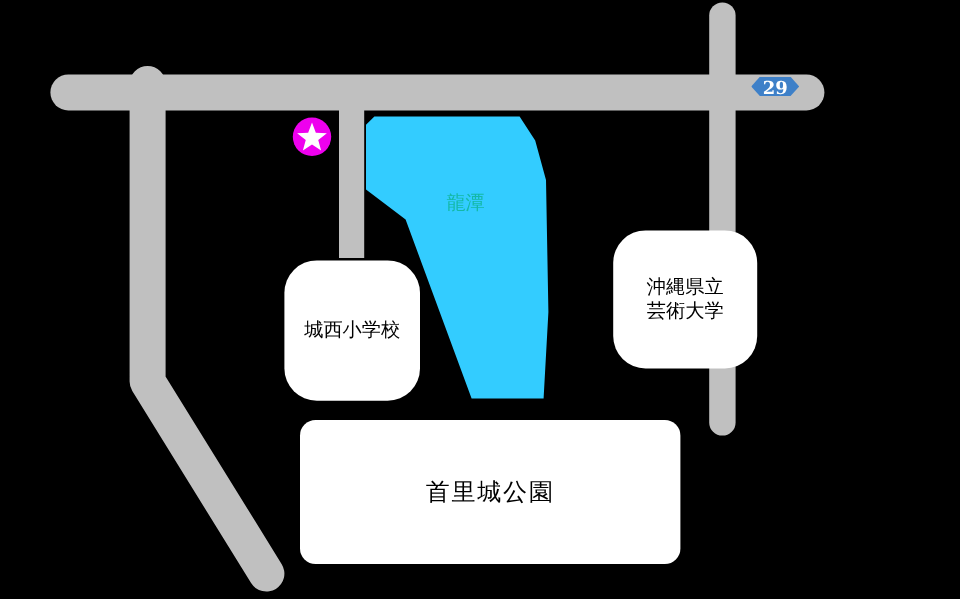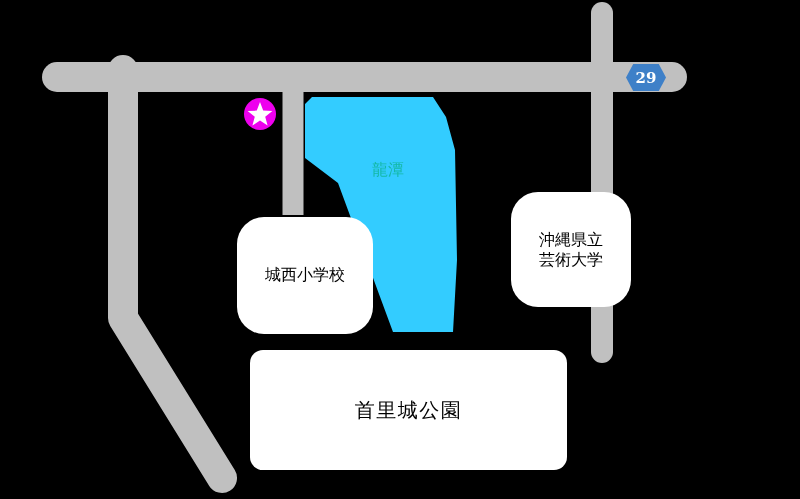--- a/index.html
+++ b/index.html
@@ -6,32 +6,32 @@
   #map-canvas{
     position:relative;width:800px;height:499px;background:#000000;
     overflow:hidden;font-family:"Liberation Sans",sans-serif;
   }
   #map-svg{position:absolute;left:0;top:0;}
   .building{
     position:absolute;background:#ffffff;color:#000000;
     display:flex;align-items:center;justify-content:center;
     text-align:center;border-radius:27px;
   }
-  #building-josei{left:237px;top:217px;width:136px;height:117px;font-size:16px;}
+  #building-josei{left:237px;top:217px;width:113px;height:117px;font-size:16px;}
   #building-arts-univ{left:463px;top:192px;width:120px;height:115px;font-size:16px;margin-left:48px;}
   #building-arts-univ .lines span{display:block;line-height:20px;}
   #building-shurijo{left:250px;top:350px;width:317px;height:120px;font-size:20px;letter-spacing:1.5px;border-radius:13px;}
   #pond-label{
     position:absolute;left:348px;top:161px;width:80px;text-align:center;
     color:#14b8a6;font-size:16px;line-height:17px;
   }
   #route-badge{
-    position:absolute;left:626px;top:64px;width:40px;height:27px;
+    position:absolute;left:626px;top:64px;width:40px;height:16px;
     background:#3e80c8;color:#ffffff;
-    display:flex;align-items:center;justify-content:center;
+    display:flex;justify-content:center;
     font-family:"DejaVu Serif",serif;font-weight:bold;font-size:15px;
     clip-path:polygon(0% 50%,18% 0%,82% 0%,100% 50%,82% 100%,18% 100%);
   }
 </style>
 </head>
 <body>
 
 <div id="map-canvas">
 
   <svg id="map-svg" width="800" height="499" viewBox="0 0 800 499">

